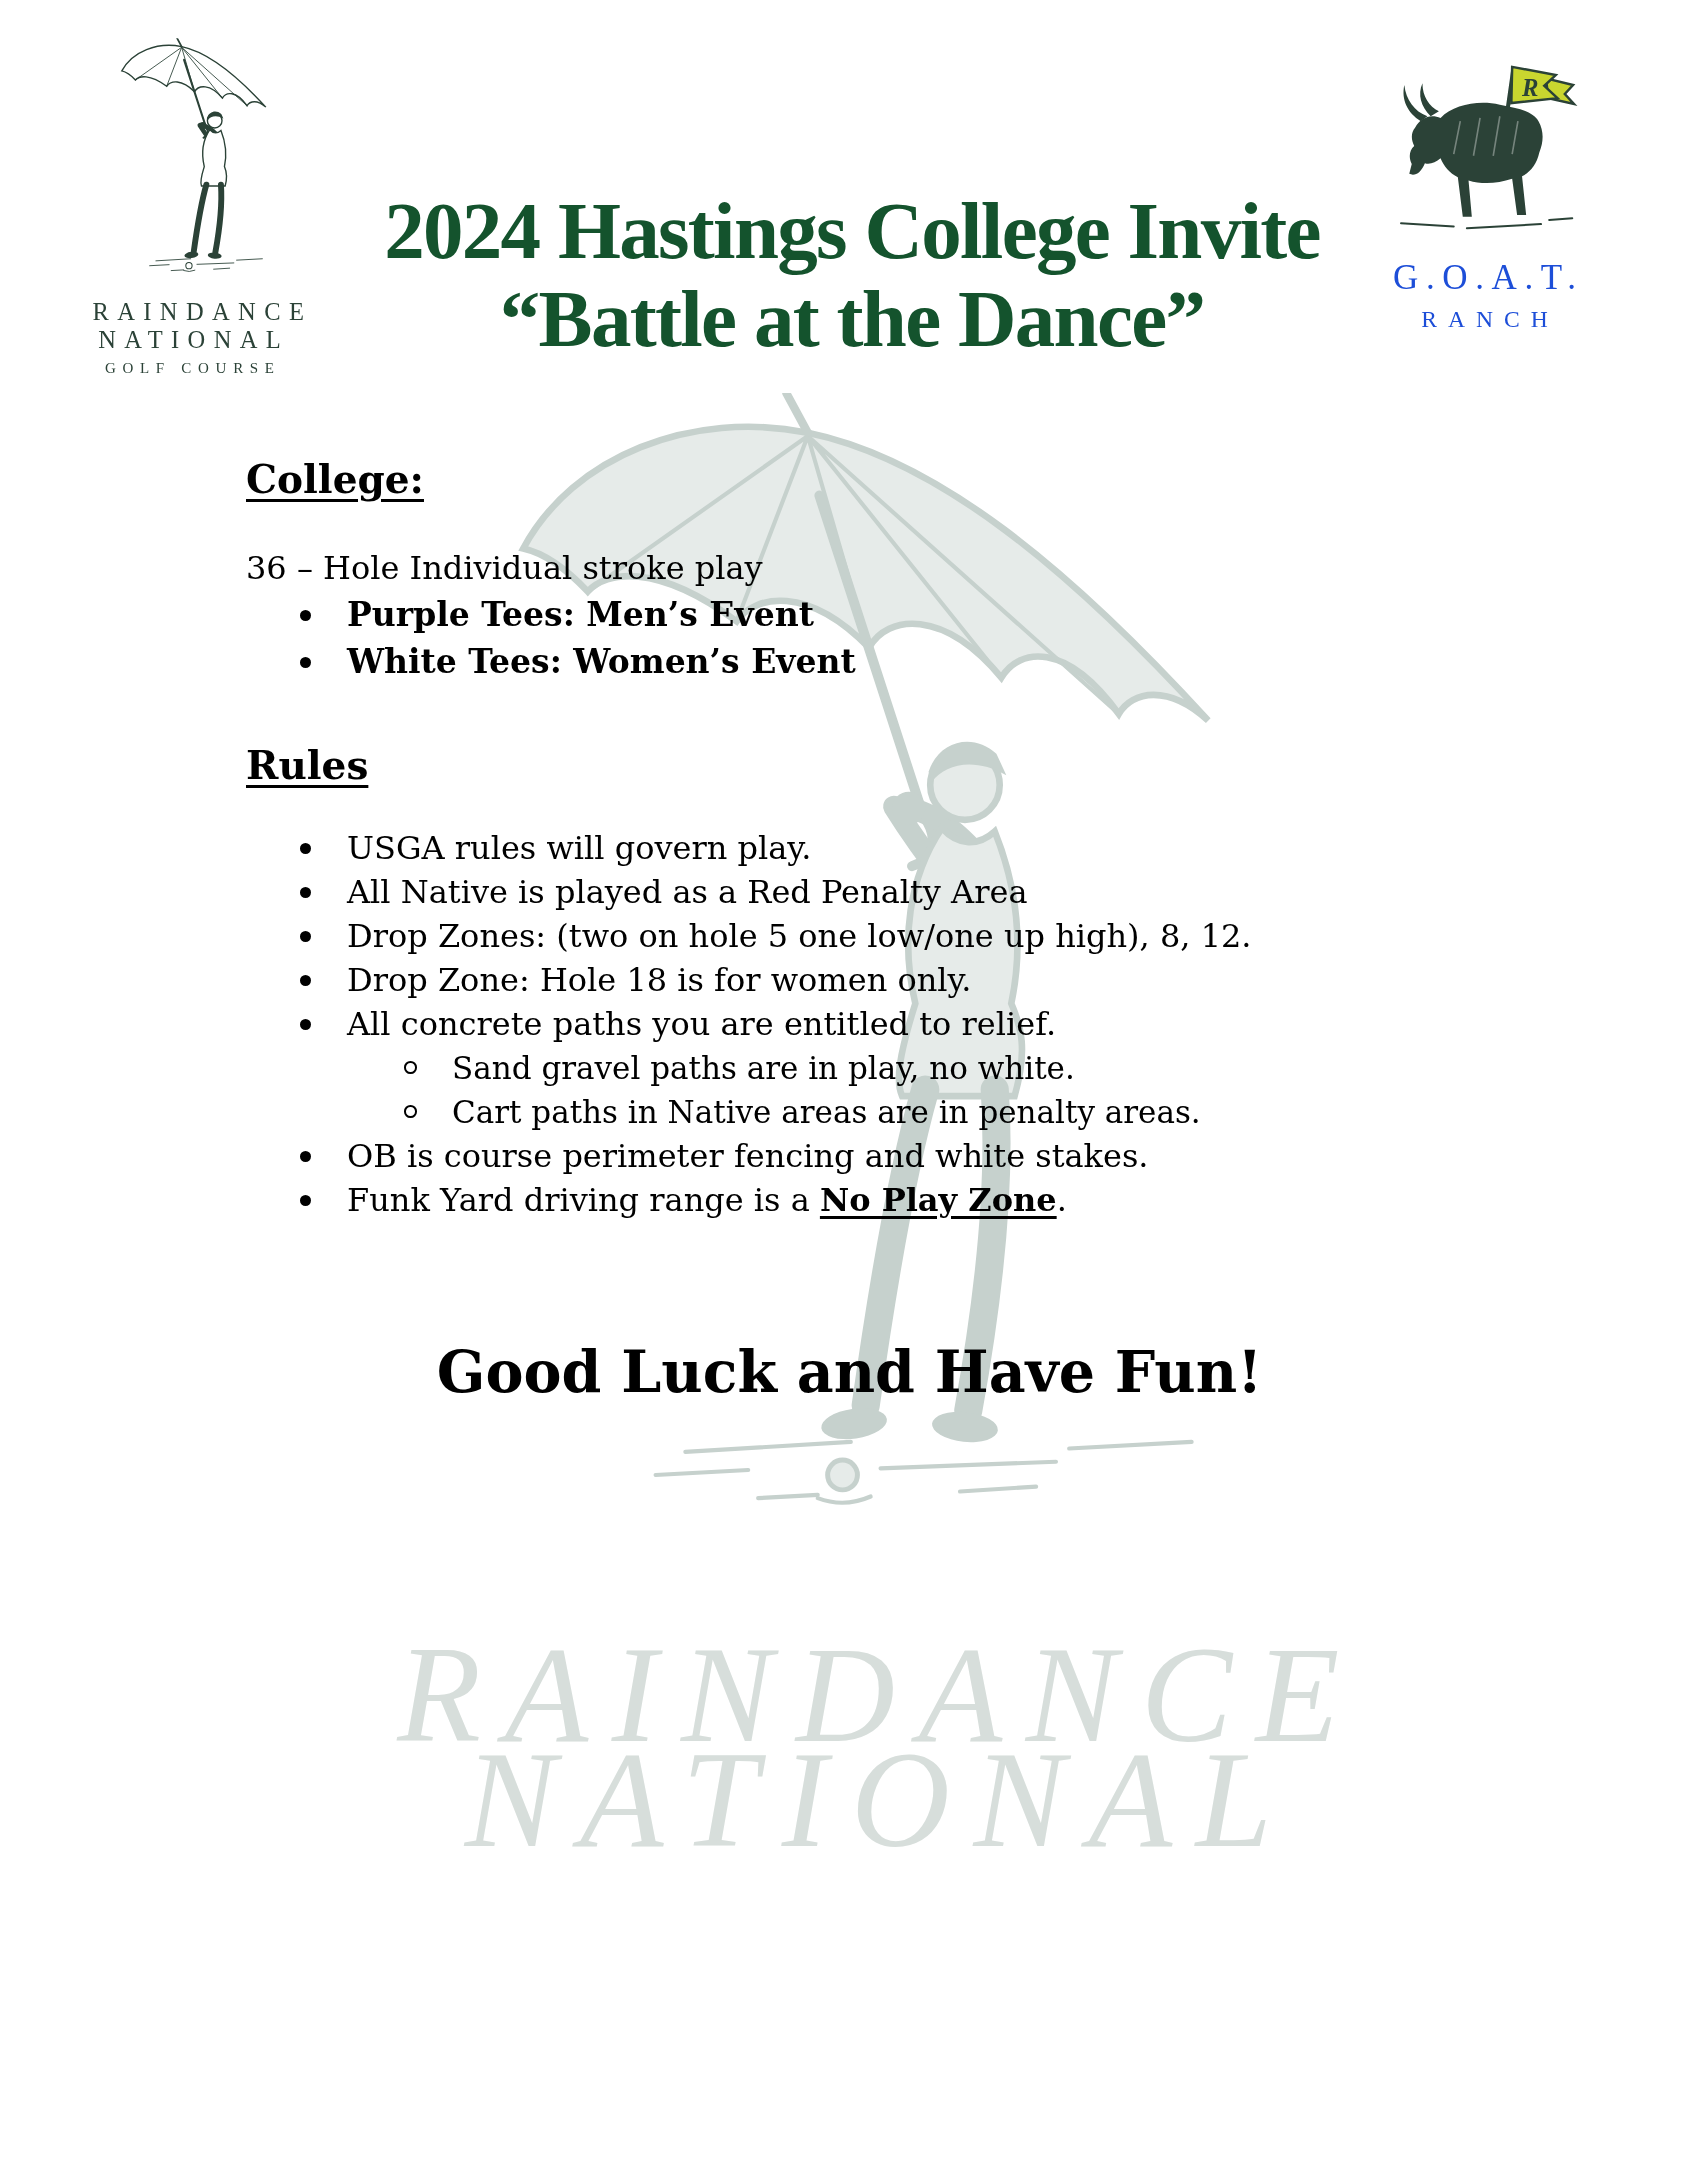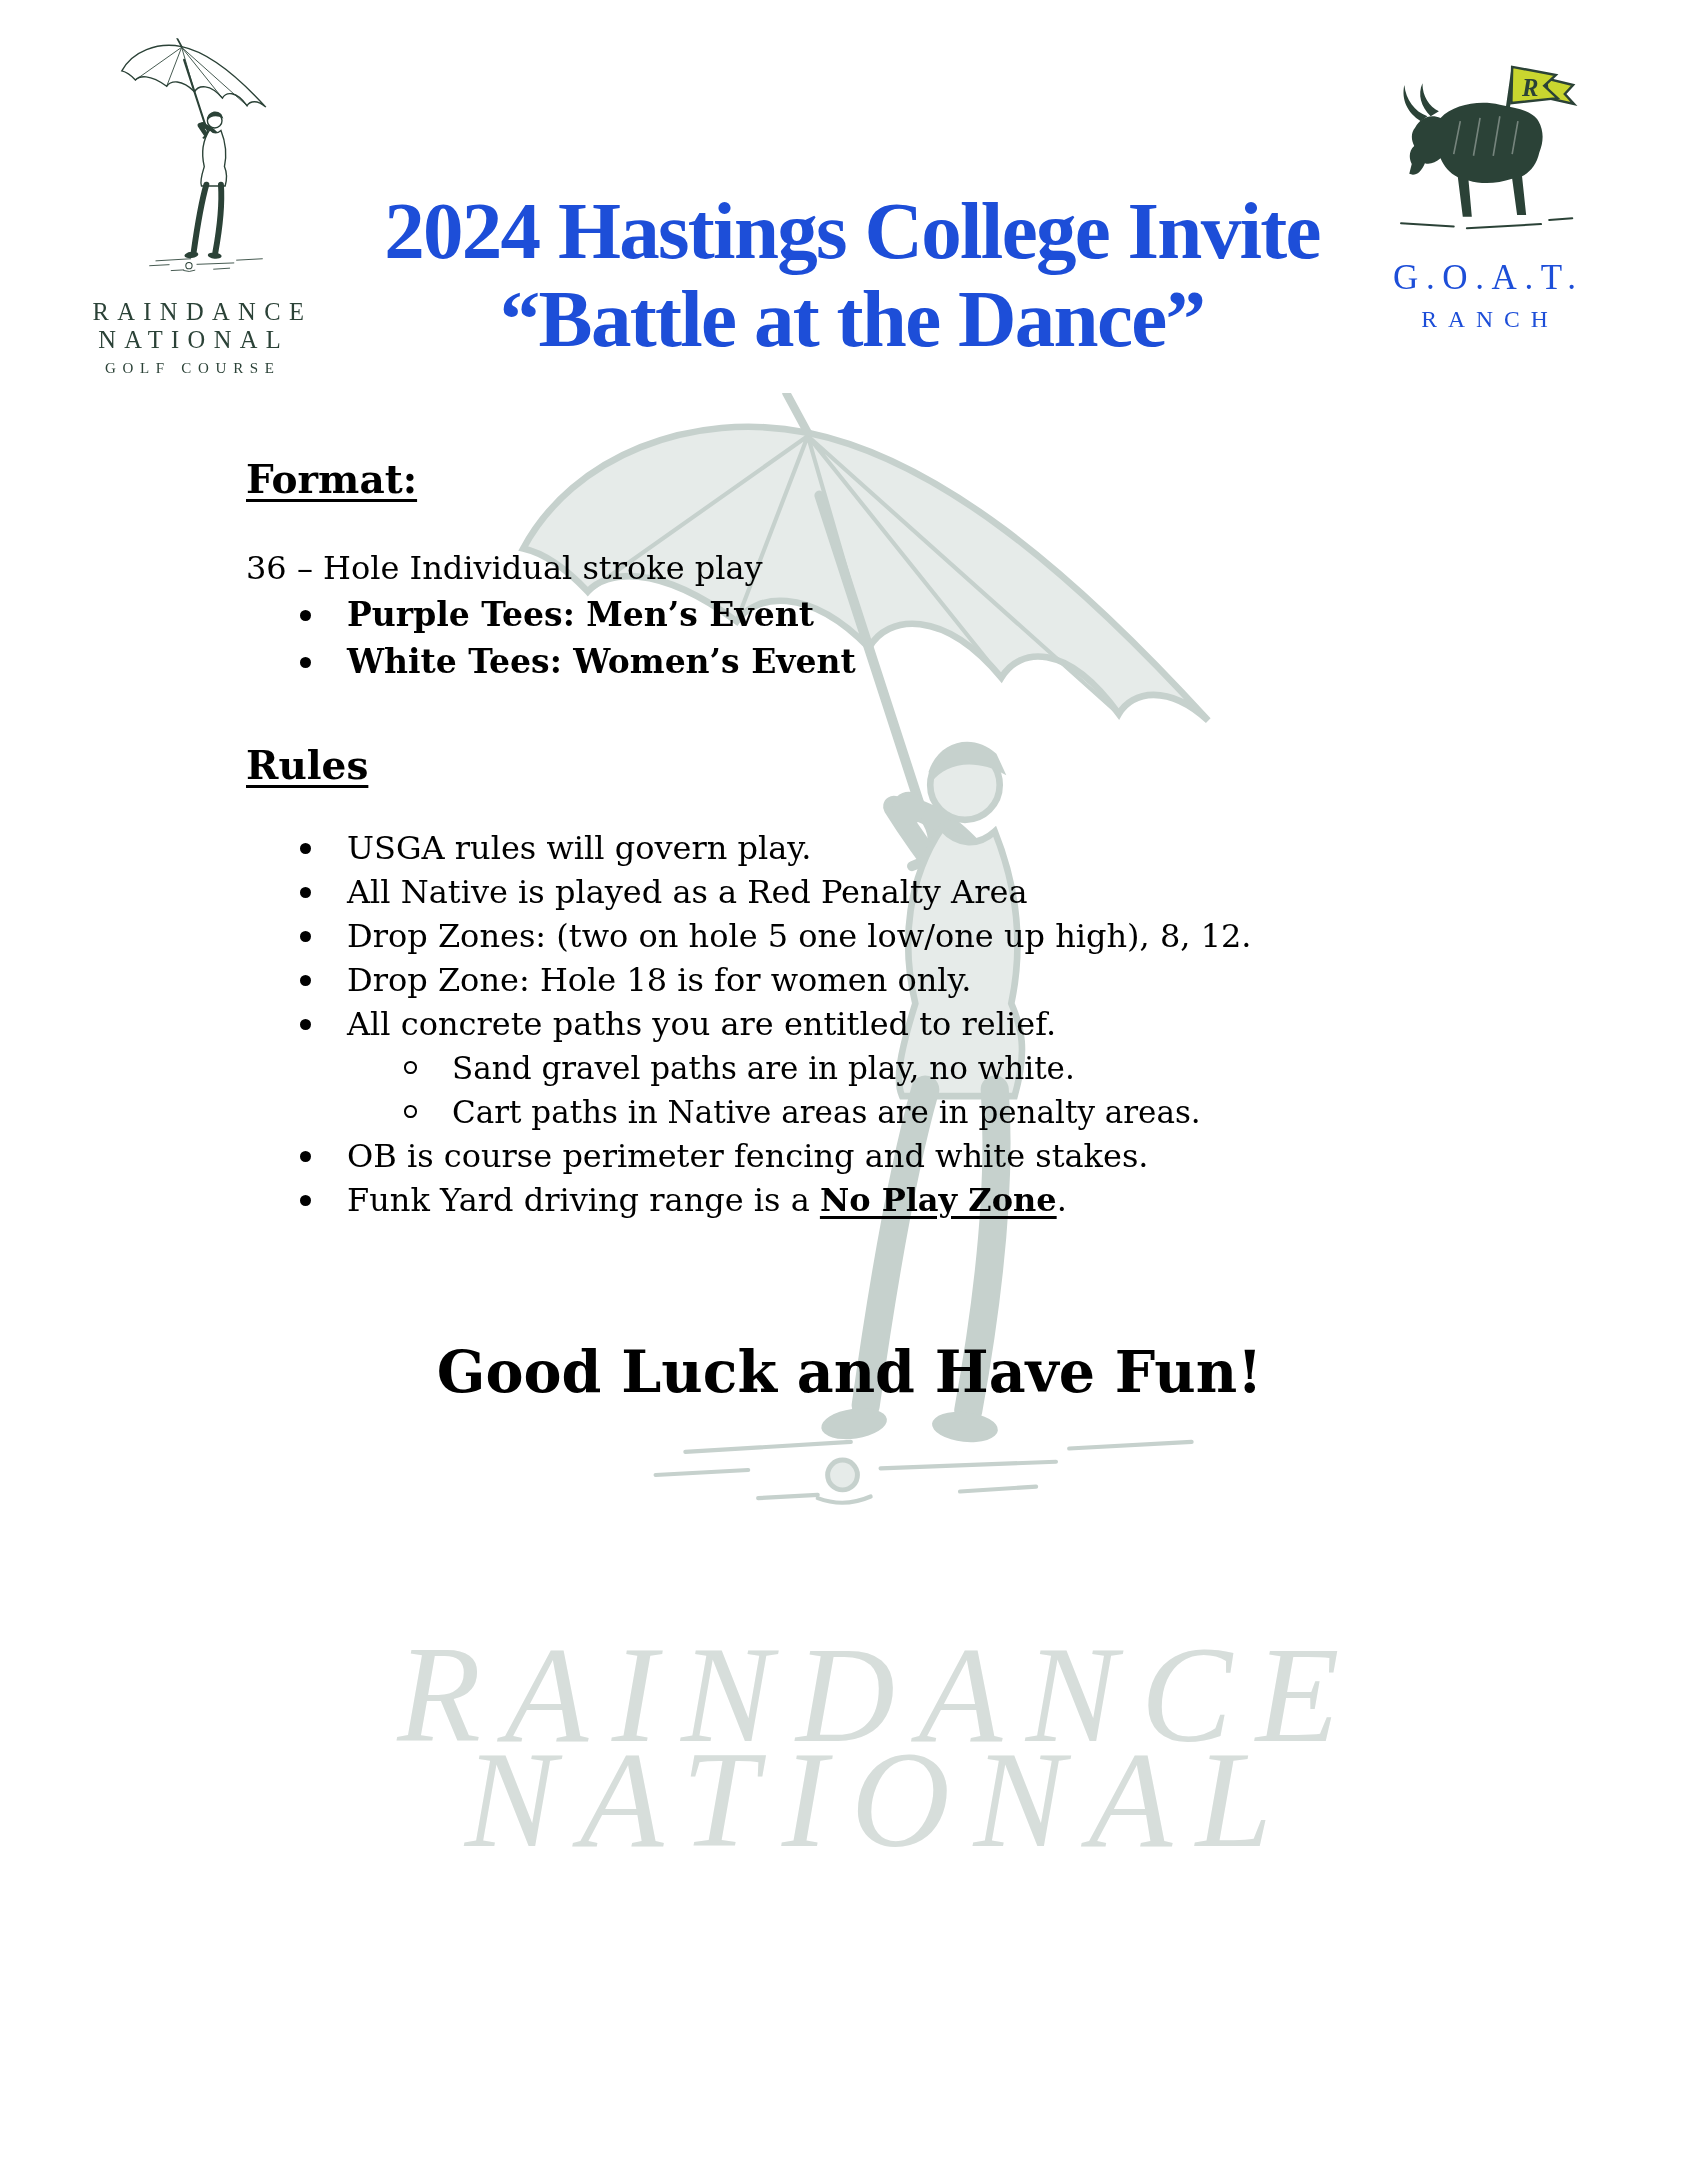--- a/index.html
+++ b/index.html
@@ -15,21 +15,21 @@
   
   .logo-left{position:absolute;left:84px;top:34px;width:211px;text-align:center;
              color:#2b4237;z-index:1;}
   .logo-left svg{width:160px;height:245px;display:block;margin:0 auto;}
   .ll-name{font-family:"Liberation Serif",serif;font-size:24.5px;line-height:26px;
            letter-spacing:8.4px;padding-left:8.4px;margin-top:20px;}
   .ll-tag{font-family:"Liberation Serif",serif;font-size:15px;letter-spacing:6.7px;
           padding-left:6.7px;margin-top:7.6px;}
   .title-block{position:absolute;left:253px;top:187px;width:1198px;text-align:center;z-index:1;
                font-family:"Liberation Serif",serif;font-weight:bold;font-size:81px;
-               line-height:88px;letter-spacing:-1.7px;color:#1d4ed8;}
+               line-height:88px;letter-spacing:-1.7px;color:#14532d;}
   .logo-right{position:absolute;left:1362px;top:52px;width:245px;text-align:center;
               color:#1d4ed8;z-index:1;}
   .logo-right svg{width:214px;height:196px;display:block;margin:0 auto;}
   .gr-name{font-family:"Liberation Serif",serif;font-size:35px;letter-spacing:7.6px;
            padding-left:7.6px;margin-top:10px;}
   .gr-tag{font-family:"Liberation Serif",serif;font-size:23.6px;letter-spacing:11px;
           padding-left:11px;margin-top:8.4px;}
   
   .doc{position:absolute;left:246px;top:456px;width:1206px;z-index:1;}
   .doc h2{font-size:39px;line-height:47px;font-weight:bold;margin:0;
@@ -120,21 +120,21 @@
 
   <div class="logo-right">
     <svg viewBox="0 0 260 230" style="color:#2b4237;--flag-fill:#c9d62f;">
       <use href="#sym-goat"></use>
     </svg>
     <div class="gr-name">G.O.A.T.</div>
     <div class="gr-tag">RANCH</div>
   </div>
 
   <div class="doc">
-    <h2>Format:</h2>
+    <h2>College:</h2>
     <p class="intro">36 – Hole Individual stroke play</p>
     <ul class="tees">
       <li>Purple Tees: Men’s Event</li>
       <li>White Tees: Women’s Event</li>
     </ul>
 
     <h2 class="rules-h">Rules</h2>
     <ul class="rlist">
       <li>USGA rules will govern play.</li>
       <li>All Native is played as a Red Penalty Area</li>

